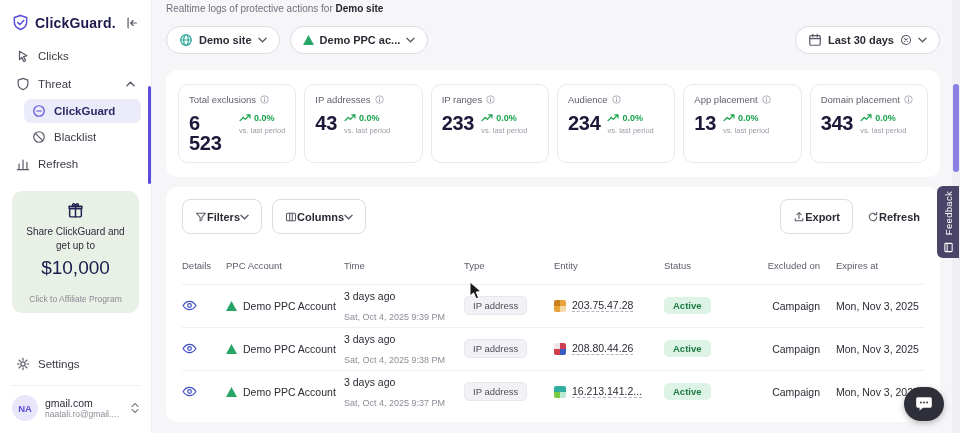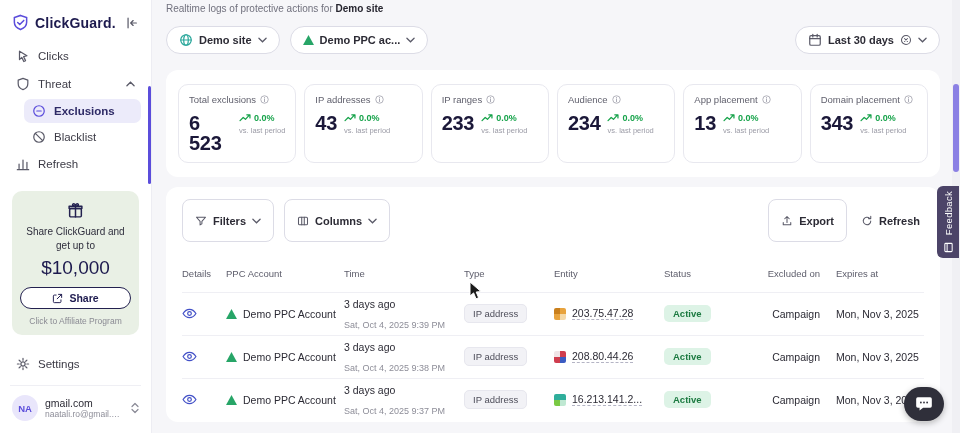--- a/index.html
+++ b/index.html
@@ -46,21 +46,21 @@
   .stat{flex:1;border:1px solid #e8e8ef;border-radius:10px;padding:9px 10px;background:#fff;min-width:0}
   .stat-label{font-size:9.5px;color:#5f5f6c;display:flex;gap:4px;align-items:center;white-space:nowrap}
   .stat-main{display:flex;align-items:flex-start;gap:7px;margin-top:8px}
   .stat-value{font-size:20px;font-weight:bold;color:#1b1839;letter-spacing:-0.3px;line-height:1}
   .stat-trend{display:flex;flex-direction:column;margin-top:0}
   .trend-line{display:flex;gap:3px;color:#16a34a;font-size:9px;font-weight:bold}
   .trend-sub{font-size:7.5px;color:#9b9ba6;margin-top:3px;white-space:nowrap}
 
   .panel-table{margin-top:10px;padding:12px 16px 0;min-height:235px}
   .toolbar{display:flex;align-items:center;gap:10px}
-  .btn{display:inline-flex;align-items:center;gap:6px;border:1px solid #dcdce6;border-radius:8px;height:43px;padding:0 12px;font-size:11px;background:#fff;color:#2c2b35;font-weight:bold}
+  .btn{display:inline-flex;align-items:center;border:1px solid #dcdce6;border-radius:8px;height:35px;padding:0 12px;font-size:11px;background:#fff;color:#2c2b35;font-weight:bold}
   .btn-export{margin-left:auto}
   .btn-refresh{border:none;padding:0 4px;background:transparent}
 
   .table{margin-top:16px}
   .thead,.trow{display:grid;grid-template-columns:44px 118px 120px 90px 110px 98px 62px 1fr;align-items:center}
   .thead{padding:10px 0 12px;font-size:9.5px;color:#5d5d6b}
   .th{line-height:1.25}
   .trow{border-top:1px solid #efeff4;height:43px;font-size:10.5px;color:#2c2b35}
   .c-excluded{text-align:right;padding-right:4px}
   .c-expires{padding-left:12px;white-space:nowrap}
@@ -125,21 +125,21 @@
             </svg>
           </span>
       </div>
       <div class="nav-item nav-sub active">
         <span>
             <svg class="icon-s" viewBox="0 0 16 16">
               <circle cx="8" cy="8" r="6"></circle>
               <path d="M5.5 8h5"></path>
             </svg>
           </span>
-        <span>Exclusions</span>
+        <span>ClickGuard</span>
       </div>
       <div class="nav-item nav-sub">
         <span>
             <svg class="icon-s" viewBox="0 0 16 16">
               <circle cx="8" cy="8" r="6"></circle>
               <path d="M3.8 3.8l8.4 8.4"></path>
             </svg>
           </span>
         <span>Blacklist</span>
       </div>
@@ -157,28 +157,20 @@
 
     <div class="promo">
       <span>
         <svg width="17" height="17" viewBox="0 0 16 16" class="icon-s" style="stroke:#23214f;width:17px;height:17px">
             <rect x="2.5" y="6.2" width="11" height="7.8" rx="1"></rect>
             <path d="M2 4h12v2.2H2zM8 4v10M8 4C8 2.4 6.8 1.4 5.8 1.8 4.8 2.2 5.2 4 8 4zM8 4c0-1.6 1.2-2.6 2.2-2.2 1 .4.6 2.2-2.2 2.2z"></path>
           </svg>
       </span>
       <div class="promo-text">Share ClickGuard and get up to</div>
       <div class="promo-amount">$10,000</div>
-      <button class="share-btn">
-        <span>
-            <svg class="icon-s" viewBox="0 0 16 16" style="stroke:#1d1a4e;width:11px;height:11px">
-              <path d="M6 3H3.5A1.5 1.5 0 002 4.5v8A1.5 1.5 0 003.5 14h8a1.5 1.5 0 001.5-1.5V10M9.5 2H14v4.5M14 2L7.5 8.5"></path>
-            </svg>
-          </span>
-        <span>Share</span>
-      </button>
       <div class="promo-aff">Click to Affiliate Program</div>
     </div>
 
     <div class="spacer"></div>
 
     <div class="settings-row">
       <span>
           <svg class="icon-s" viewBox="0 0 16 16">
             <circle cx="8" cy="8" r="2.4"></circle>
             <path d="M8 1.6v2M8 12.4v2M1.6 8h2M12.4 8h2M3.5 3.5l1.4 1.4M11.1 11.1l1.4 1.4M12.5 3.5l-1.4 1.4M4.9 11.1l-1.4 1.4"></path>

